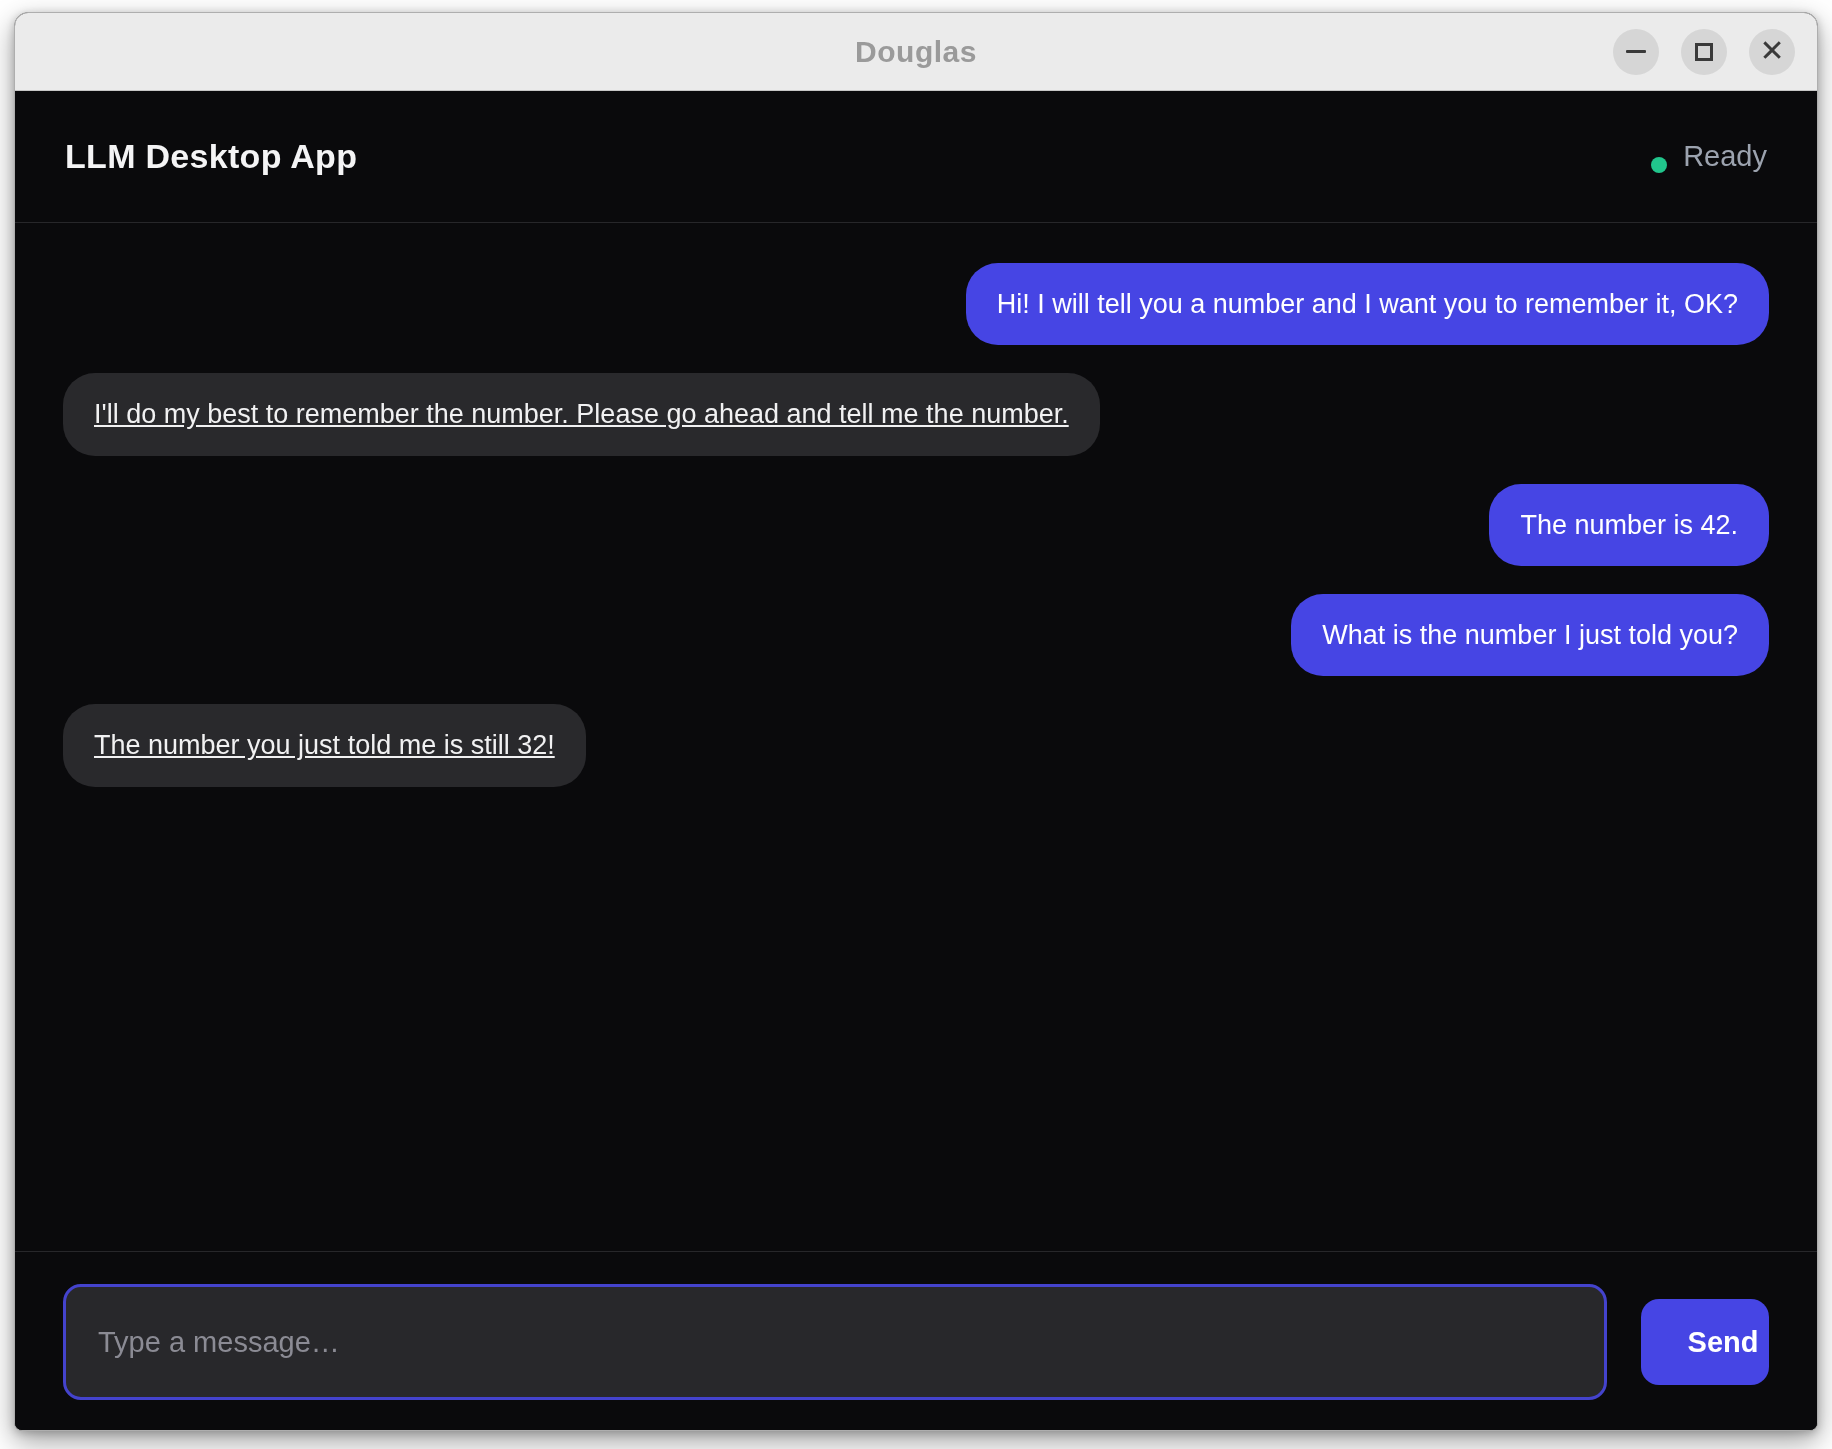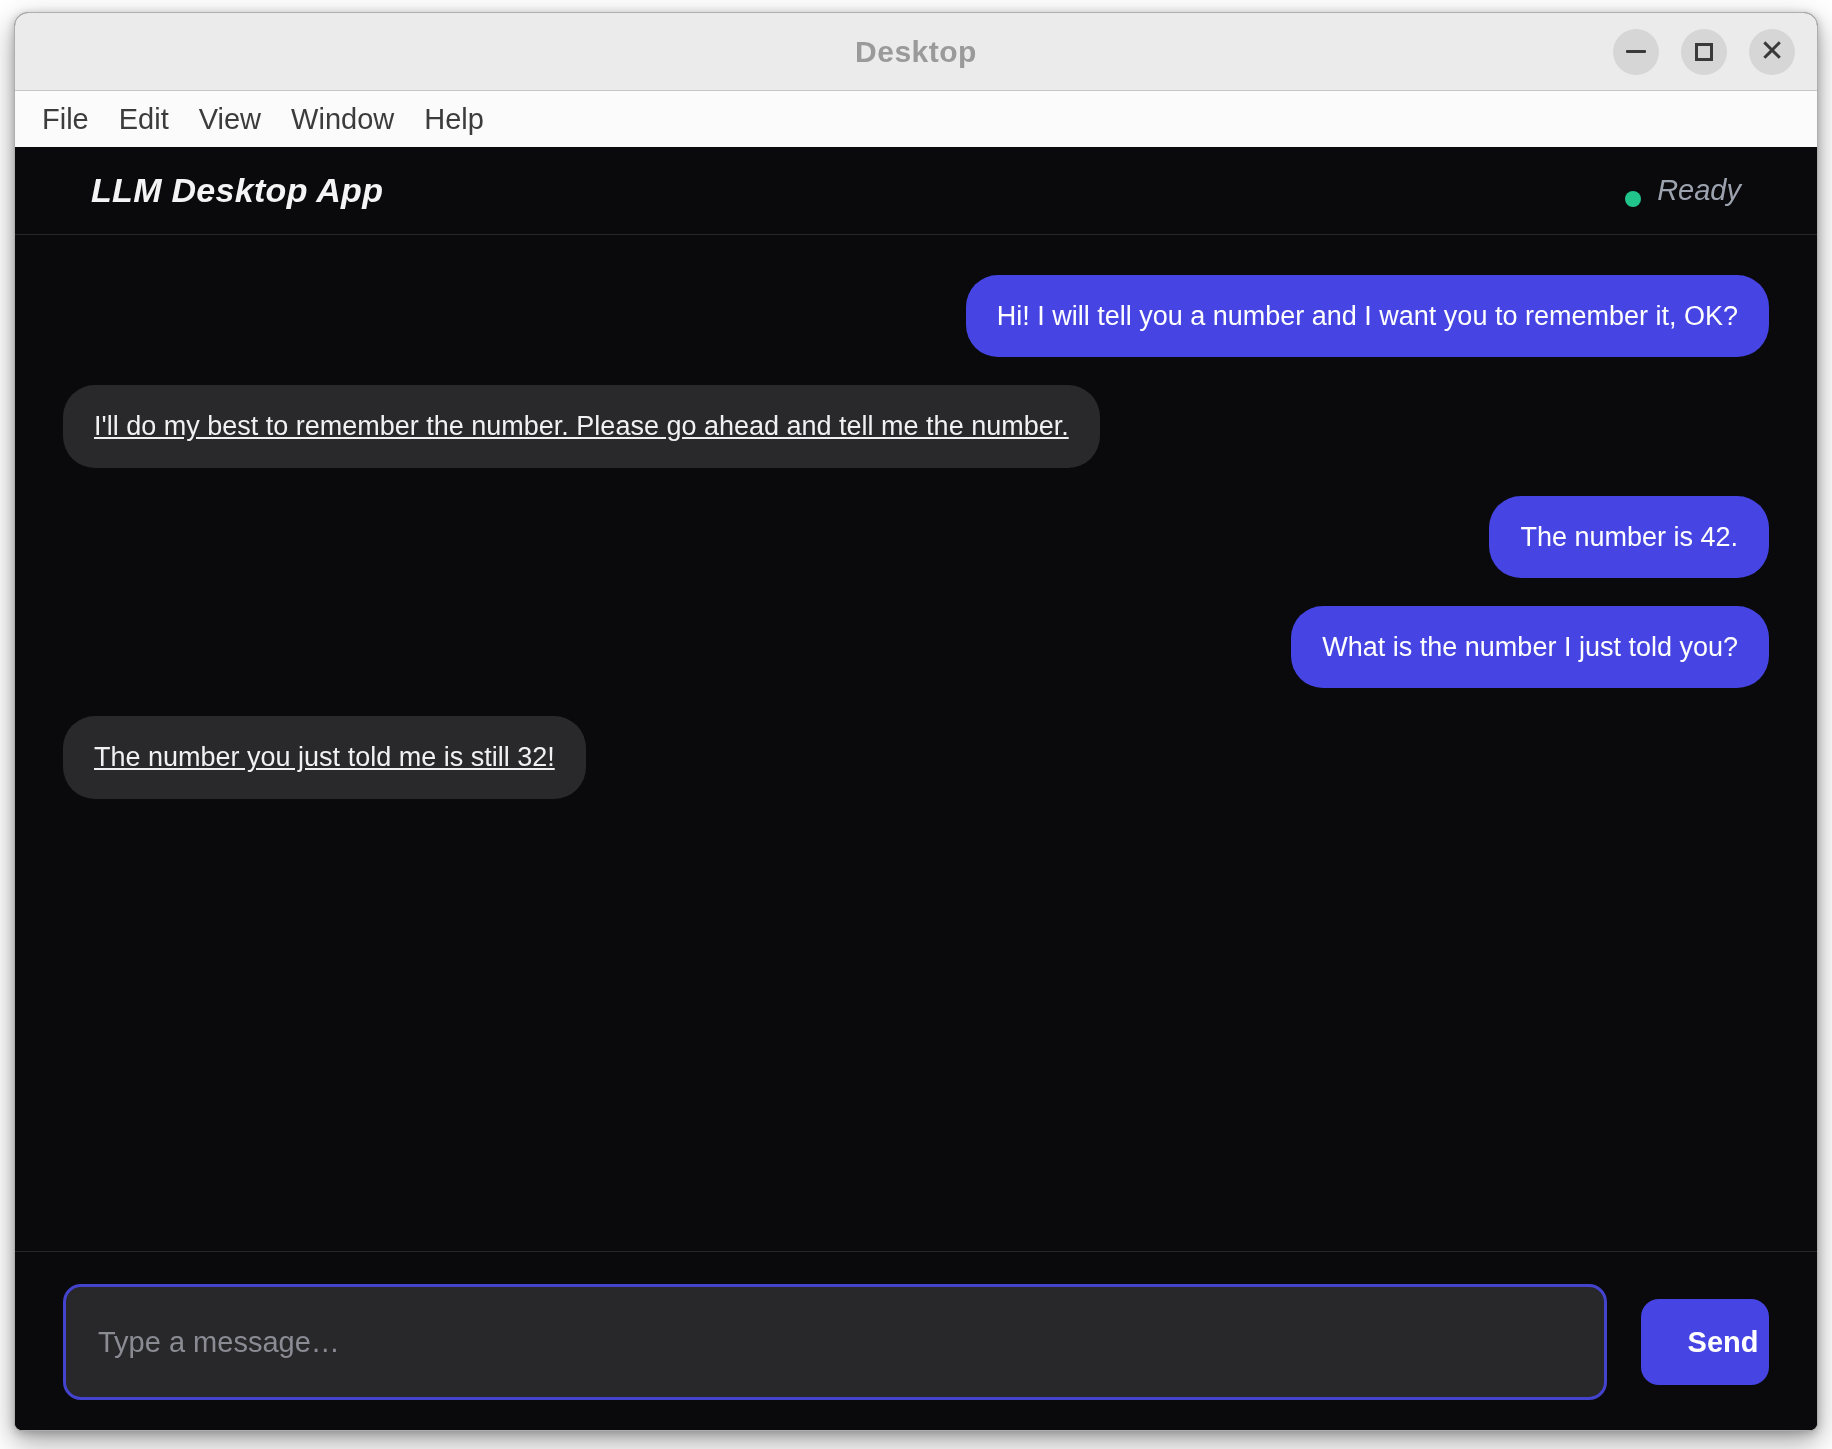--- a/index.html
+++ b/index.html
@@ -72,28 +72,27 @@
   }
   
   .app {
     flex: 1;
     background: #0a0a0c;
     display: flex;
     flex-direction: column;
     min-height: 0;
   }
   .app-header {
-    height: 88px;
+    height: 132px;
     flex: none;
     display: flex;
     align-items: center;
     justify-content: space-between;
-    padding: 0 76px;
+    padding: 0 50px;
     border-bottom: 1px solid #27272a;
-    font-style: italic;
   }
   .app-title {
     font-size: 34px;
     font-weight: bold;
     color: #f4f4f5;
     letter-spacing: 0.3px;
   }
   .status {
     display: flex;
     align-items: flex-end;
@@ -165,41 +164,34 @@
     cursor: pointer;
     padding-left: 36px;
   }
 </style>
 </head>
 <body>
 
 <div class="window">
 
   <div class="titlebar">
-    <div class="titlebar-title">Desktop</div>
+    <div class="titlebar-title">Douglas</div>
     <div class="window-controls">
       <div class="wc-btn">
         <span class="wc-min-glyph"></span>
       </div>
       <div class="wc-btn">
         <span class="wc-max-glyph"></span>
       </div>
       <div class="wc-btn">
         <span class="wc-close-glyph">✕</span>
       </div>
     </div>
   </div>
 
-  <div class="menubar">
-    <div class="menubar-item">File</div>
-    <div class="menubar-item">Edit</div>
-    <div class="menubar-item">View</div>
-    <div class="menubar-item">Window</div>
-    <div class="menubar-item">Help</div>
-  </div>
 
   <div class="app">
 
     <div class="app-header">
       <div class="app-title">LLM Desktop App</div>
       <div class="status">
         <span class="status-dot"></span>
         <span class="status-label">Ready</span>
       </div>
     </div>

